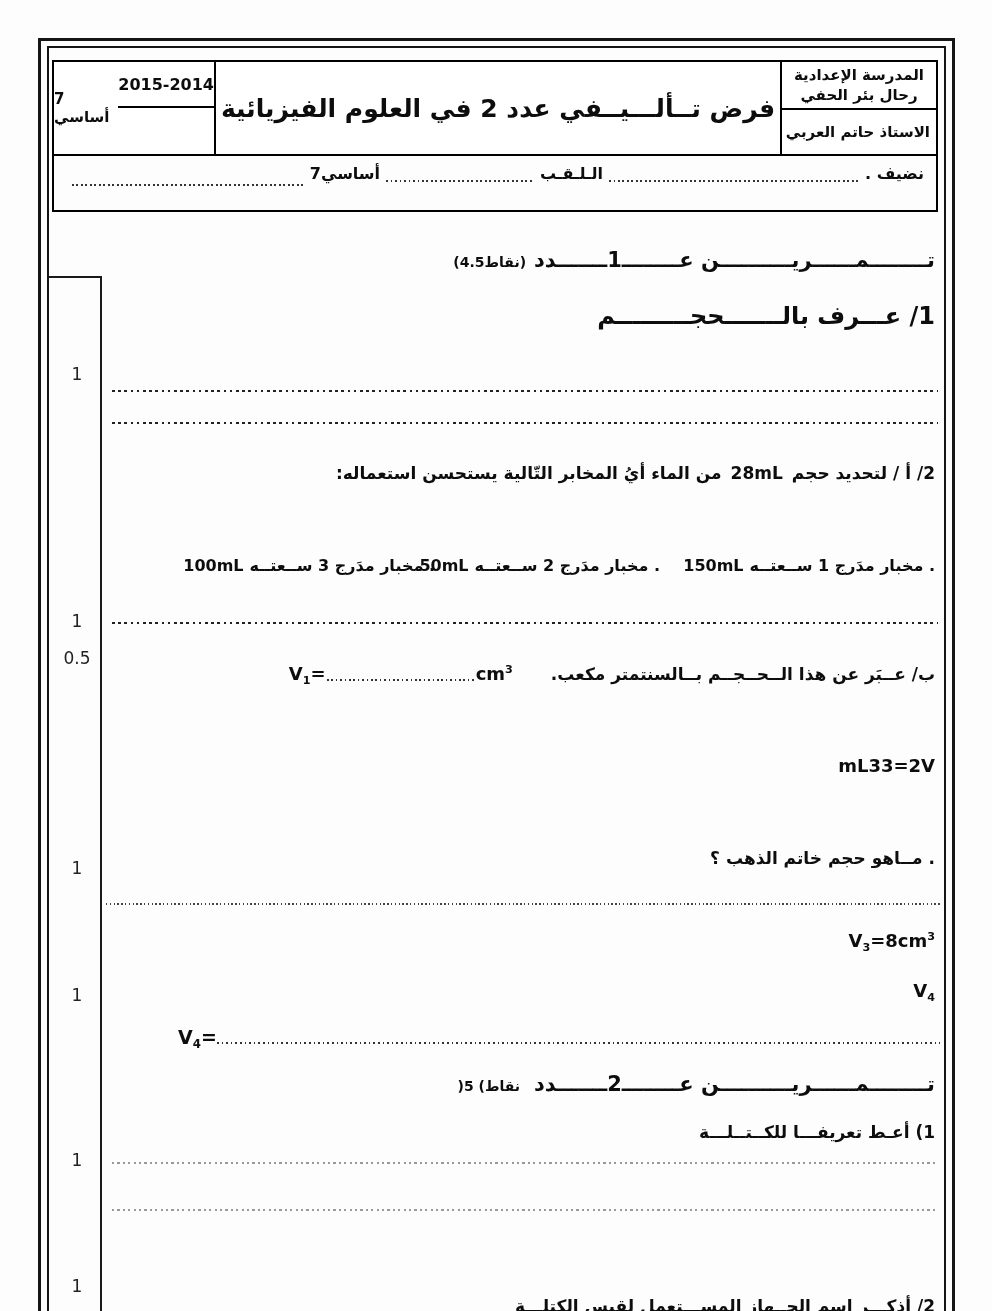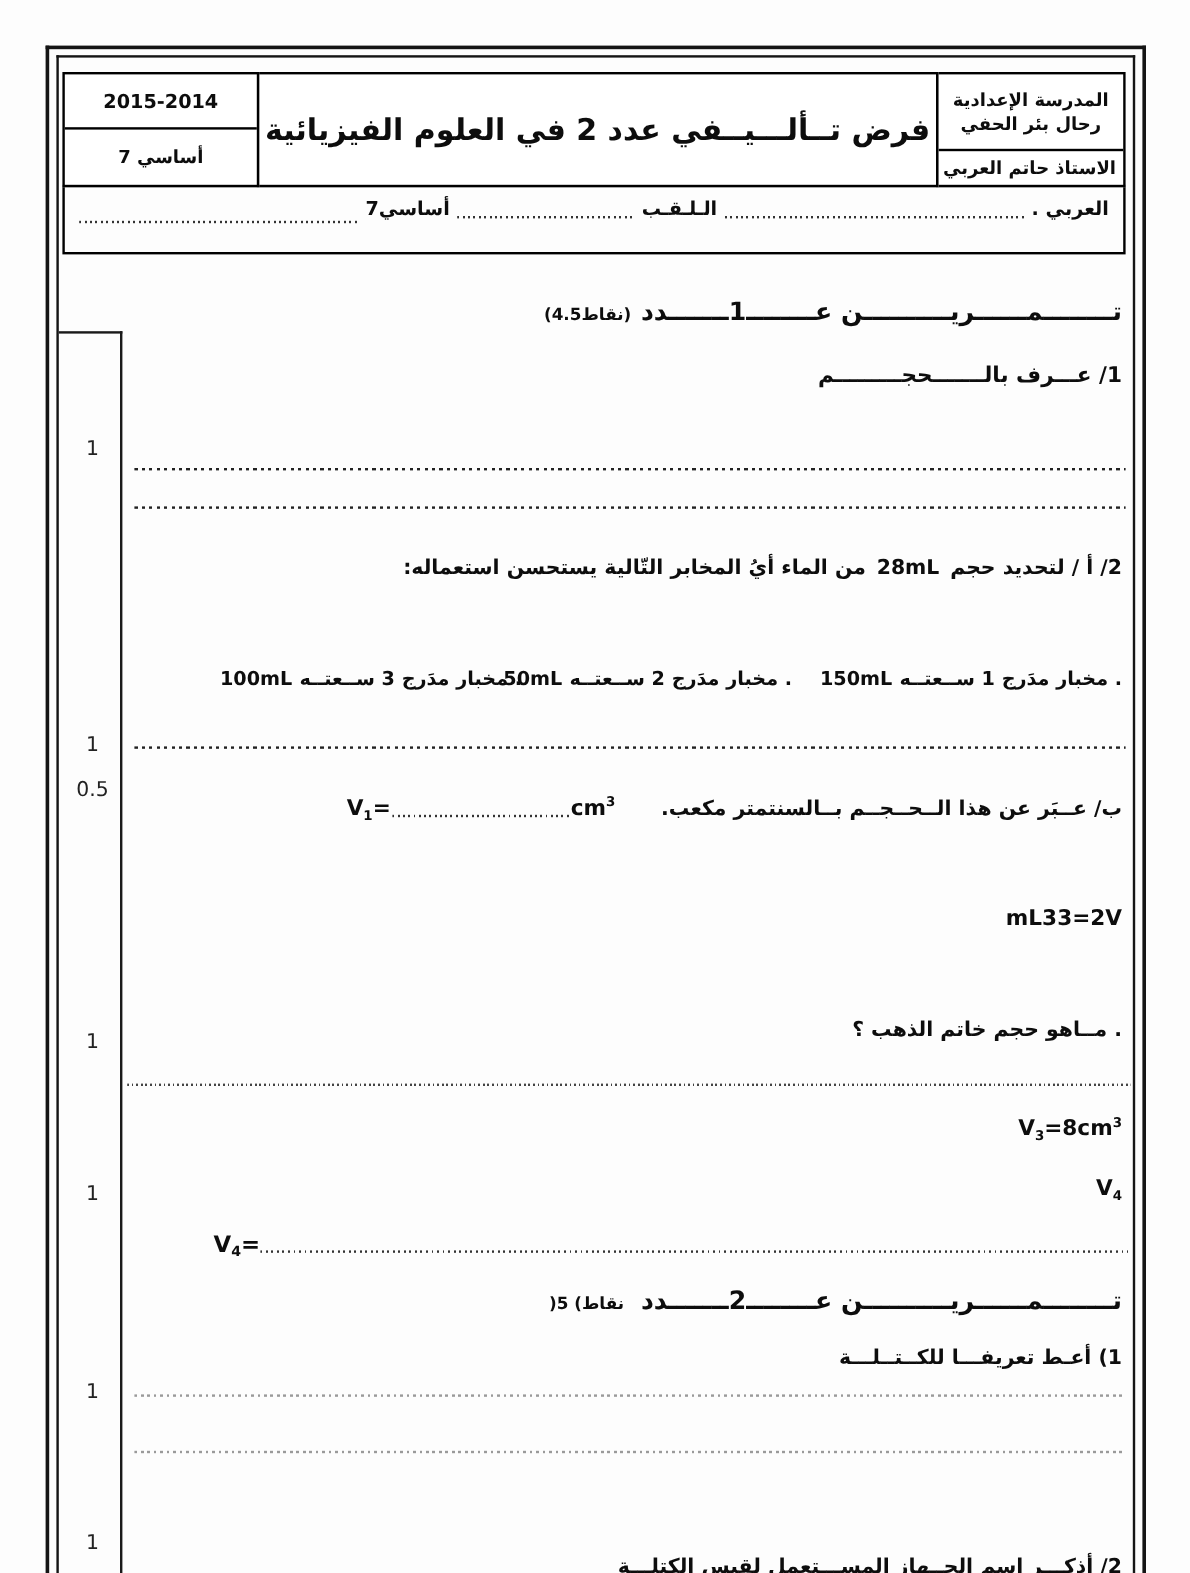--- a/index.html
+++ b/index.html
@@ -13,25 +13,25 @@
     border:3px solid #151515;border-bottom:none;}
   .border-inner{position:absolute;left:47px;top:46px;width:895px;height:1280px;
     border:2px solid #151515;border-bottom:none;}
   
   .hdr{position:absolute;left:52px;top:60px;width:886px;direction:rtl;}
   .hdr-row1{display:flex;direction:rtl;height:96px;}
   .cell{border:2px solid #000;box-sizing:border-box;background:#fff;}
   .school-cell{width:158px;display:flex;flex-direction:column;}
   .school-top{flex:1;display:flex;flex-direction:column;justify-content:center;
     align-items:center;border-bottom:2px solid #000;font-size:15px;font-weight:bold;line-height:1.35;}
-  .school-bot{height:28px;display:flex;align-items:center;justify-content:flex-start;
+  .school-bot{height:44px;display:flex;align-items:center;justify-content:flex-start;
     padding-right:6px;font-size:15px;font-weight:bold;}
   .title-cell{flex:1;margin-right:-2px;margin-left:-2px;display:flex;align-items:center;
     justify-content:center;font-size:25px;font-weight:bold;}
-  .year-cell{width:164px;display:flex;flex-direction:column;}
+  .year-cell{width:164px;display:flex;}
   .year-top{height:44px;display:flex;align-items:center;justify-content:center;
     border-bottom:2px solid #000;font-size:16px;font-weight:bold;}
   .year-bot{flex:1;display:flex;align-items:center;justify-content:center;
     font-size:15px;font-weight:bold;border-radius:14px;}
   .hdr-row2{margin-top:-2px;height:58px;border:2px solid #000;box-sizing:border-box;
     display:flex;direction:rtl;align-items:flex-start;padding:8px 12px 0 10px;
     font-size:16px;font-weight:bold;gap:6px;}
   .dotfill{height:2px;align-self:flex-start;margin-top:16px;
     background:repeating-linear-gradient(to right,#333 0 1.6px,transparent 1.6px 4.5px);}
   
@@ -75,21 +75,21 @@
         </div>
         <div class="school-bot">الاستاذ حاتم العربي</div>
       </div>
       <div class="cell title-cell">فرض تــألـــيــفي عدد 2   في العلوم الفيزيائية</div>
       <div class="cell year-cell">
         <div class="year-top ltr">2015-2014</div>
         <div class="year-bot ltr">7 أساسي</div>
       </div>
     </div>
     <div class="hdr-row2">
-      <span>العربي .</span>
+      <span>نضيف .</span>
       <span class="dotfill" style="width:250px"></span>
       <span>الـلـقـب</span>
       <span class="dotfill" style="width:148px"></span>
       <span class="ltr">7أساسي</span>
       <span class="dotfill" style="width:232px;margin-top:20px"></span>
     </div>
   </div>
 
   <div class="margin-topline"></div>
   <div class="margin-vline"></div>
@@ -99,21 +99,21 @@
   <span class="score" style="top:858px">1</span>
   <span class="score" style="top:985px">1</span>
   <span class="score" style="top:1150px">1</span>
   <span class="score" style="top:1276px">1</span>
 
   <div class="line extitle" style="top:248px;right:57px">
     <span>تــــــــمــــــريــــــــــن عــــــــ1ـــــــدد</span>
     <span class="pts">(4.5نقاط)</span>
   </div>
 
-  <div class="line" style="top:302px;right:57px;font-size:18px">1/ عـــرف بالـــــــحجـــــــــم</div>
+  <div class="line" style="top:302px;right:57px;font-size:24px">1/ عـــرف بالـــــــحجـــــــــم</div>
 
   <div class="ansline" style="top:390px;left:112px;right:54px"></div>
   <div class="ansline" style="top:422px;left:112px;right:54px"></div>
 
   <div class="line" style="top:463px;right:57px;gap:9px">
     <span>2/ أ / لتحديد حجم</span>
     <span class="ltr">28mL</span>
     <span>من الماء أيُ المخابر التّالية يستحسن  استعماله:</span>
   </div>
 

